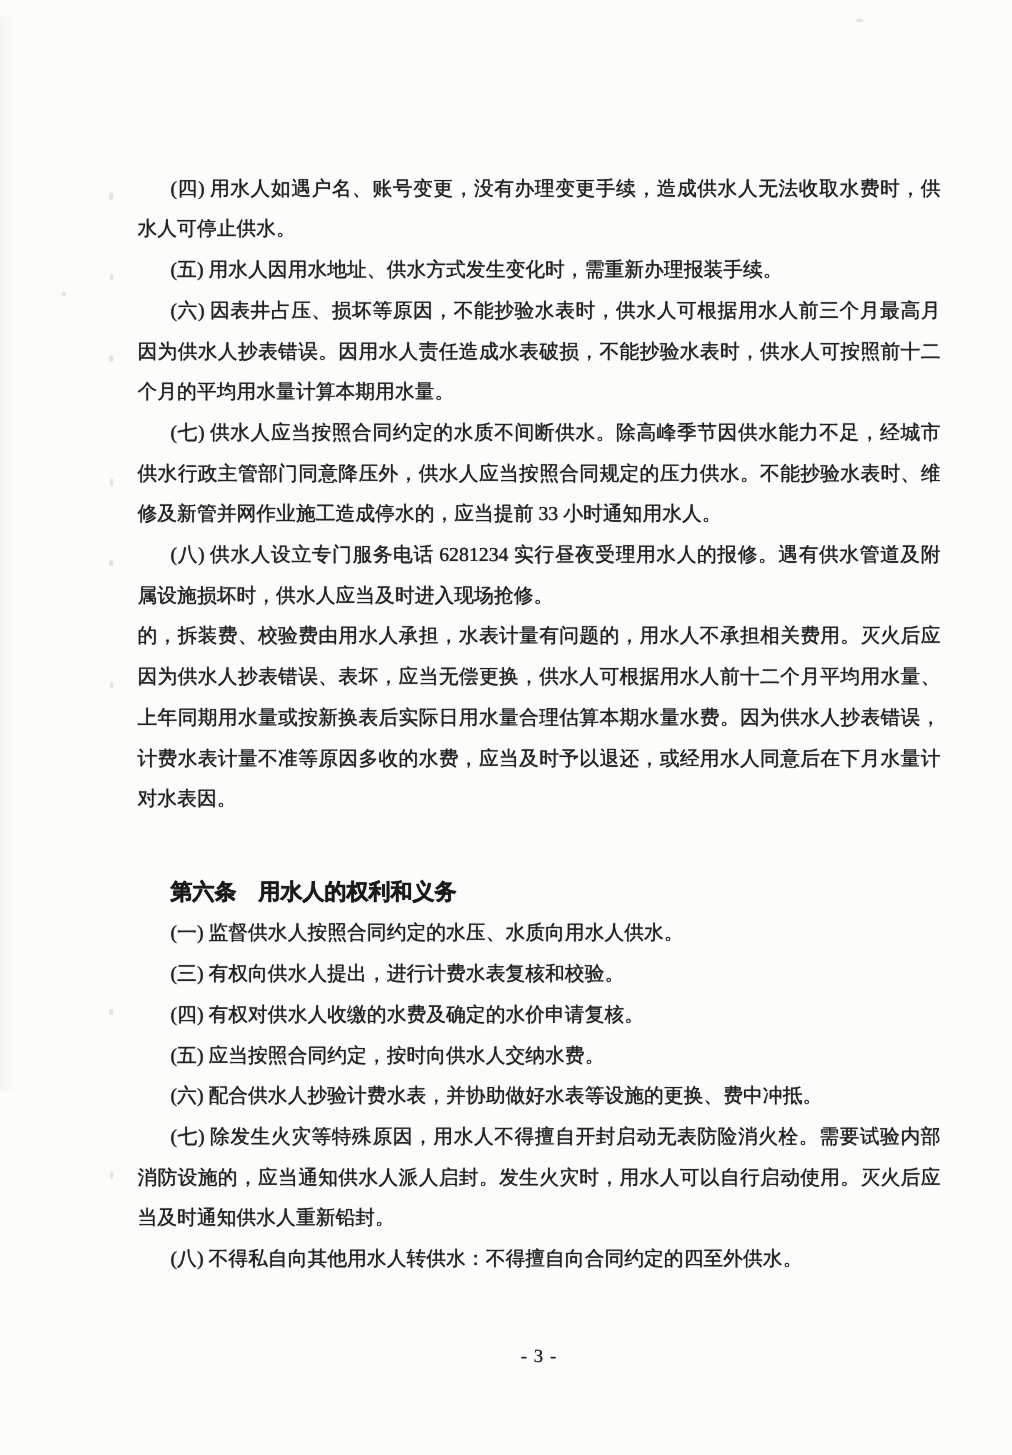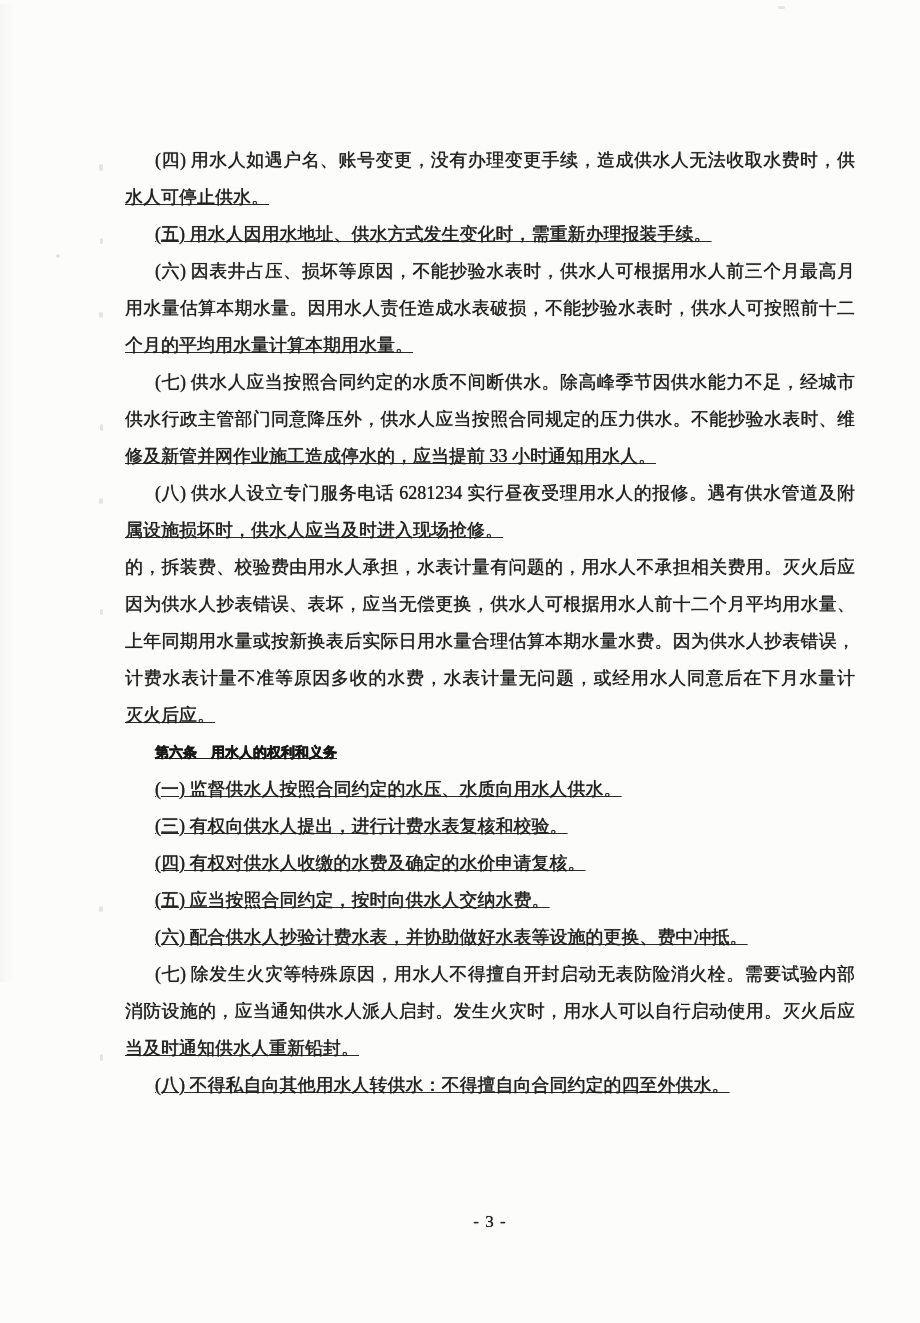--- a/index.html
+++ b/index.html
@@ -10,21 +10,21 @@
     width: 920px;
     height: 1323px;
     background: #fcfcfa;
     font-family: "Liberation Serif", serif;
     color: #1f1f1f;
     position: relative;
     overflow: hidden;
   }
   .page {
     position: absolute;
-    left: 0; top: 4px;
+    left: 0; top: 15px;
     width: 920px;
     height: 978px;
     background:
       linear-gradient(90deg, rgba(120,120,120,0.05) 0px, rgba(255,255,255,0) 14px),
       #fcfcfa;
   }
   .content {
     position: absolute;
     left: 125px;
     top: 138px;
@@ -35,25 +35,26 @@
     height: 37px;
     line-height: 37px;
     font-size: 18px;
     text-align: justify;
     text-align-last: justify;
     color: #222;
     text-shadow: 0 0 0.8px rgba(25,25,25,0.85);
     -webkit-text-stroke: 0.2px rgba(30,30,30,0.55);
   }
   .line.first { text-indent: 30px; }
-  .line.last { text-align-last: left; text-decoration: underline; }
+  .line.last { text-align-last: left; }
   .para.heading .line {
     font-family: "Liberation Sans", sans-serif;
     font-weight: bold;
-    font-size: 14px;
+    font-size: 20px;
+    margin-top: 48px;
     -webkit-text-stroke: 0.4px rgba(20,20,20,0.7);
   }
   .footer {
     position: absolute;
     left: 125px;
     top: 1203px;
     width: 730px;
     height: 30px;
     line-height: 30px;
     text-align: center;
@@ -77,38 +78,38 @@
   <div class="content" id="content">
       <div class="para body">
         <div class="line first">(四) 用水人如遇户名、账号变更，没有办理变更手续，造成供水人无法收取水费时，供</div>
         <div class="line last">水人可停止供水。</div>
       </div>
       <div class="para body">
         <div class="line first last">(五) 用水人因用水地址、供水方式发生变化时，需重新办理报装手续。</div>
       </div>
       <div class="para body">
         <div class="line first">(六) 因表井占压、损坏等原因，不能抄验水表时，供水人可根据用水人前三个月最高月</div>
-        <div class="line">用水量估算本期水量。因用水人责任造成水表破损，不能抄验水表时，供水人可按照前十二</div>
+        <div class="line">因为供水人抄表错误。因用水人责任造成水表破损，不能抄验水表时，供水人可按照前十二</div>
         <div class="line last">个月的平均用水量计算本期用水量。</div>
       </div>
       <div class="para body">
         <div class="line first">(七) 供水人应当按照合同约定的水质不间断供水。除高峰季节因供水能力不足，经城市</div>
         <div class="line">供水行政主管部门同意降压外，供水人应当按照合同规定的压力供水。不能抄验水表时、维</div>
         <div class="line last">修及新管并网作业施工造成停水的，应当提前 33 小时通知用水人。</div>
       </div>
       <div class="para body">
         <div class="line first">(八) 供水人设立专门服务电话 6281234 实行昼夜受理用水人的报修。遇有供水管道及附</div>
         <div class="line last">属设施损坏时，供水人应当及时进入现场抢修。</div>
       </div>
       <div class="para body">
         <div class="line">的，拆装费、校验费由用水人承担，水表计量有问题的，用水人不承担相关费用。灭火后应</div>
         <div class="line">因为供水人抄表错误、表坏，应当无偿更换，供水人可根据用水人前十二个月平均用水量、</div>
         <div class="line">上年同期用水量或按新换表后实际日用水量合理估算本期水量水费。因为供水人抄表错误，</div>
-        <div class="line">计费水表计量不准等原因多收的水费，水表计量无问题，或经用水人同意后在下月水量计</div>
-        <div class="line last">灭火后应。</div>
+        <div class="line">计费水表计量不准等原因多收的水费，应当及时予以退还，或经用水人同意后在下月水量计</div>
+        <div class="line last">对水表因。</div>
       </div>
       <div class="para heading">
         <div class="line first last">第六条　用水人的权利和义务</div>
       </div>
       <div class="para body">
         <div class="line first last">(一) 监督供水人按照合同约定的水压、水质向用水人供水。</div>
       </div>
       <div class="para body">
         <div class="line first last">(三) 有权向供水人提出，进行计费水表复核和校验。</div>
       </div>

